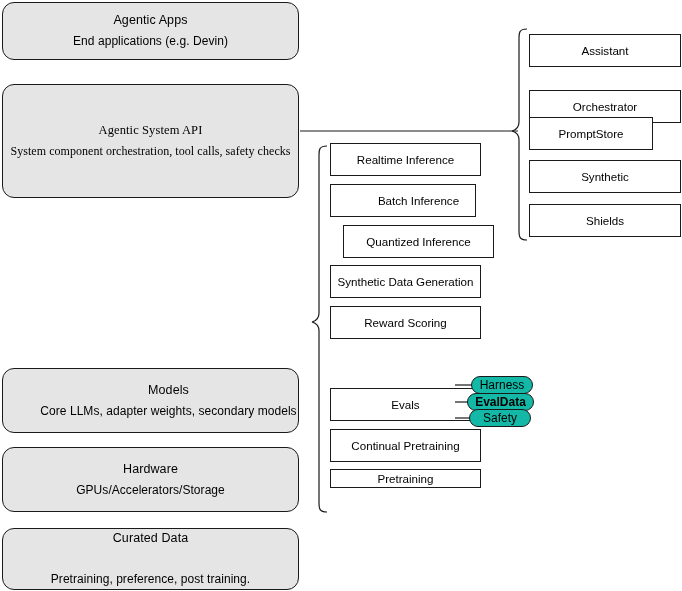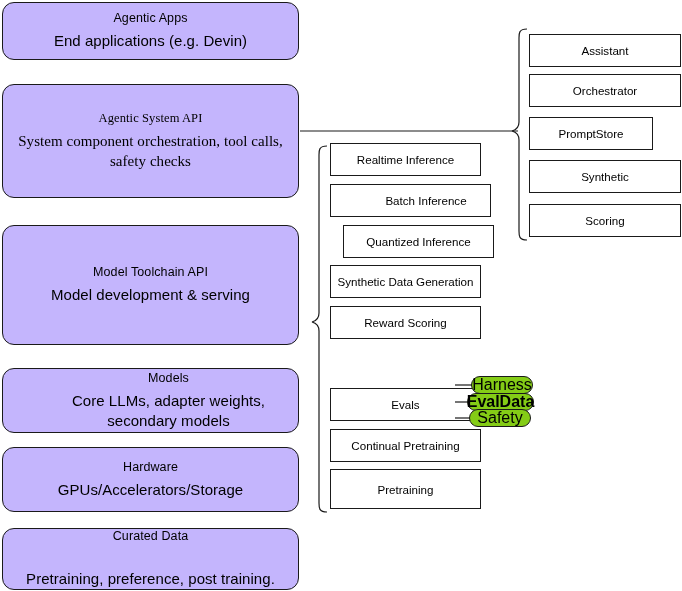--- a/index.html
+++ b/index.html
@@ -18,36 +18,36 @@
   #canvas {
     position: absolute;
     left: 0; top: 0;
     width: 682px;
     height: 591px;
   }
   .box {
     position: absolute;
     box-sizing: border-box;
     border: 1.2px solid #1a1a1a;
-    background: #c4b5fd;
+    background: #e5e5e5;
     border-radius: 12px;
     display: flex;
     flex-direction: column;
     align-items: center;
     justify-content: center;
     text-align: center;
     line-height: 1.35;
   }
   .box .title {
     font-size: 12.5px;
     color: #000;
     letter-spacing: 0.1px;
   }
   .box .subtitle {
-    font-size: 15px;
+    font-size: 12px;
     color: #000;
     margin-top: 4px;
     letter-spacing: 0.05px;
   }
   .stack-box {
     position: absolute;
     box-sizing: border-box;
     border: 1.2px solid #1a1a1a;
     background: #ffffff;
     border-radius: 0;
@@ -55,27 +55,27 @@
     align-items: center;
     justify-content: center;
     text-align: center;
     font-size: 11.6px;
     color: #000;
   }
   .pill {
     position: absolute;
     box-sizing: border-box;
     border: 1.2px solid #1a1a1a;
-    background: #84cc16;
+    background: #14b8a6;
     border-radius: 999px;
     display: flex;
     align-items: center;
     justify-content: center;
     text-align: center;
-    font-size: 16px;
+    font-size: 12px;
     color: #000;
     z-index: 5;
   }
   svg.overlay {
     position: absolute;
     left: 0; top: 0;
     width: 682px;
     height: 591px;
     pointer-events: none;
     z-index: 1;
@@ -119,84 +119,80 @@
   <div class="box" style="left:2px; top:2px; width:297px; height:58px;">
     <div class="title">Agentic Apps</div>
     <div class="subtitle">End applications (e.g. Devin)</div>
   </div>
 
   <div class="box" style="left:2px; top:84px; width:297px; height:114px;font-family:Liberation Serif, serif;">
     <div class="title">Agentic System API</div>
     <div class="subtitle">System component orchestration, tool calls, safety checks</div>
   </div>
 
-  <div class="box" style="left:2px; top:225px; width:297px; height:120px;">
-    <div class="title">Model Toolchain API</div>
-    <div class="subtitle">Model development &amp; serving</div>
-  </div>
 
   <div class="box" style="left:2px; top:368px; width:297px; height:65px;padding-left:36px;">
     <div class="title">Models</div>
     <div class="subtitle">Core LLMs, adapter weights, secondary models</div>
   </div>
 
   <div class="box" style="left:2px; top:447px; width:297px; height:65px;">
     <div class="title">Hardware</div>
     <div class="subtitle">GPUs/Accelerators/Storage</div>
   </div>
 
   <div class="box" style="left:2px; top:528px; width:297px; height:62px;gap:20px;">
     <div class="title">Curated Data</div>
     <div class="subtitle">Pretraining, preference, post training.</div>
   </div>
 
   <div class="stack-box" style="left:330px; top:143px; width:151px; height:33px;">
     <span>Realtime Inference</span>
   </div>
-  <div class="stack-box" style="left:330px; top:184px; width:161px; height:33px;padding-left:31px;">
+  <div class="stack-box" style="left:330px; top:184px; width:146px; height:33px;padding-left:31px;">
     <span>Batch Inference</span>
   </div>
   <div class="stack-box" style="left:330px; top:225px; width:151px; height:33px;margin-left:13px;">
     <span>Quantized Inference</span>
   </div>
   <div class="stack-box" style="left:330px; top:306px; width:151px; height:33px;">
     <span>Reward Scoring</span>
   </div>
   <div class="stack-box" style="left:330px; top:265px; width:151px; height:33px;">
     <span>Synthetic Data Generation</span>
   </div>
   <div class="stack-box" style="left:330px; top:388px; width:151px; height:33px;">
     <span>Evals</span>
   </div>
   <div class="stack-box" style="left:330px; top:429px; width:151px; height:33px;">
     <span>Continual Pretraining</span>
   </div>
-  <div class="stack-box" style="left:330px; top:469px; width:151px; height:40px;">
+  <div class="stack-box" style="left:330px; top:469px; width:151px; height:19px;">
     <span>Pretraining</span>
   </div>
 
   <div class="pill" style="left:471px; top:376px; width:62px; height:18px;">
     <span>Harness</span>
   </div>
   <div class="pill" style="left:467px; top:393px; width:67px; height:18px;font-weight:bold;">
     <span>EvalData</span>
   </div>
   <div class="pill" style="left:469px; top:409px; width:62px; height:18px;">
     <span>Safety</span>
   </div>
 
   <div class="stack-box" style="left:529px; top:34px; width:152px; height:33px;">
     <span>Assistant</span>
   </div>
-  <div class="stack-box" style="left:529px; top:74px; width:152px; height:33px;">
+  <div class="stack-box" style="left:529px; top:90px; width:152px; height:33px;">
     <span>Orchestrator</span>
   </div>
   <div class="stack-box" style="left:529px; top:117px; width:124px; height:33px;">
     <span>PromptStore</span>
   </div>
   <div class="stack-box" style="left:529px; top:160px; width:152px; height:33px;">
     <span>Synthetic</span>
   </div>
   <div class="stack-box" style="left:529px; top:204px; width:152px; height:33px;">
-    <span>Scoring</span>
+    <span>Shields</span>
   </div>
 
 </div>
 
 </body></html>

